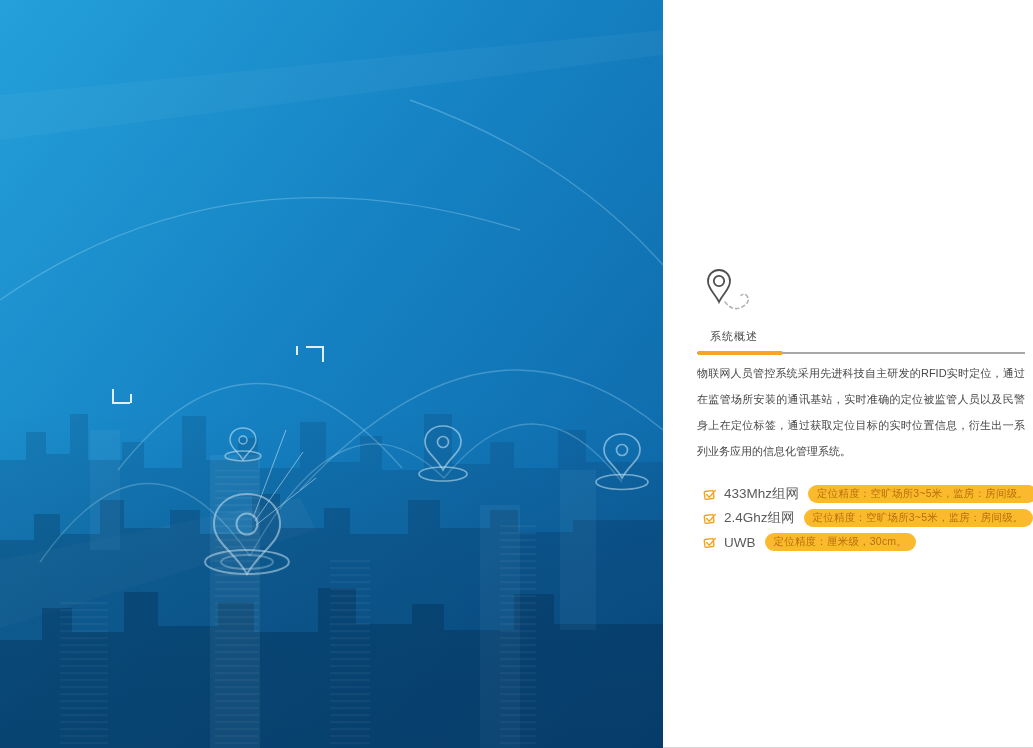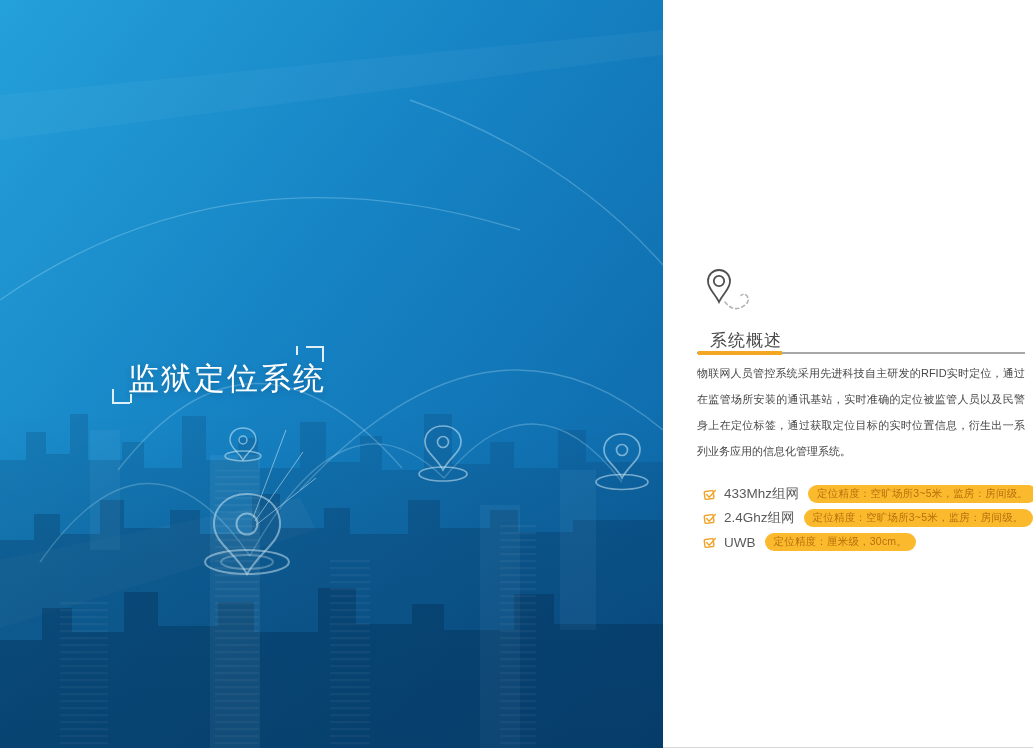--- a/index.html
+++ b/index.html
@@ -24,21 +24,21 @@
   .tick-bl{left:130px;top:394px;width:2px;height:9px;background:rgba(240,248,255,.92);}
 
   
   .right-page{position:relative;width:370px;height:748px;background:#ffffff;}
   .bottom-edge{position:absolute;left:0;right:0;bottom:0;height:1px;background:#d6d6d6;}
   .content{position:absolute;left:34px;top:0;width:328px;height:748px;}
 
   .header-icon{position:absolute;left:10px;top:266px;}
 
   .section-title{position:absolute;left:13px;top:329px;margin:0;
-                 font-size:17px;font-weight:500;letter-spacing:1px;color:#4a4a4a;white-space:nowrap;}
+                 font-size:11px;font-weight:500;letter-spacing:1px;color:#4a4a4a;white-space:nowrap;}
   .divider{position:absolute;left:0;right:0;top:352px;height:2px;background:#a8a8a8;}
   .divider-accent{position:absolute;left:1px;top:351px;width:84px;height:4px;background:#F5A623;}
 
   .overview-text{position:absolute;left:0;top:360px;width:328px;margin:0;
                  font-size:11px;line-height:26px;color:#474747;
                  text-align:justify;text-justify:inter-ideograph;}
 
   .features{position:absolute;left:0;top:482px;width:360px;list-style:none;margin:0;padding:0;}
   .feature-row{display:flex;align-items:center;height:24px;white-space:nowrap;}
   .feature-check{flex:0 0 auto;margin-left:6px;}
@@ -122,21 +122,20 @@
         <g stroke-width="1.7">
           <path d="M622,434 c-11,0 -18,7 -18,16 c0,10 11,15 18,28 c7,-13 18,-18 18,-28 c0,-9 -7,-16 -18,-16 Z"></path>
           <circle cx="622" cy="450" r="5.5"></circle>
           <ellipse cx="622" cy="482" rx="26" ry="7.5"></ellipse>
         </g>
       </g>
 
       <rect x="0" y="0" width="663" height="748" fill="url(#vig)"></rect>
     </svg>
 
-    <h1 class="cover-title">监狱定位系统</h1>
     <div class="corner corner-tr"></div>
     <div class="tick tick-tr"></div>
     <div class="corner corner-bl"></div>
     <div class="tick tick-bl"></div>
   </section>
 
   <section class="right-page">
     <div class="content">
 
       <svg class="header-icon" width="64" height="52" viewBox="0 0 64 52" xmlns="http://www.w3.org/2000/svg">

